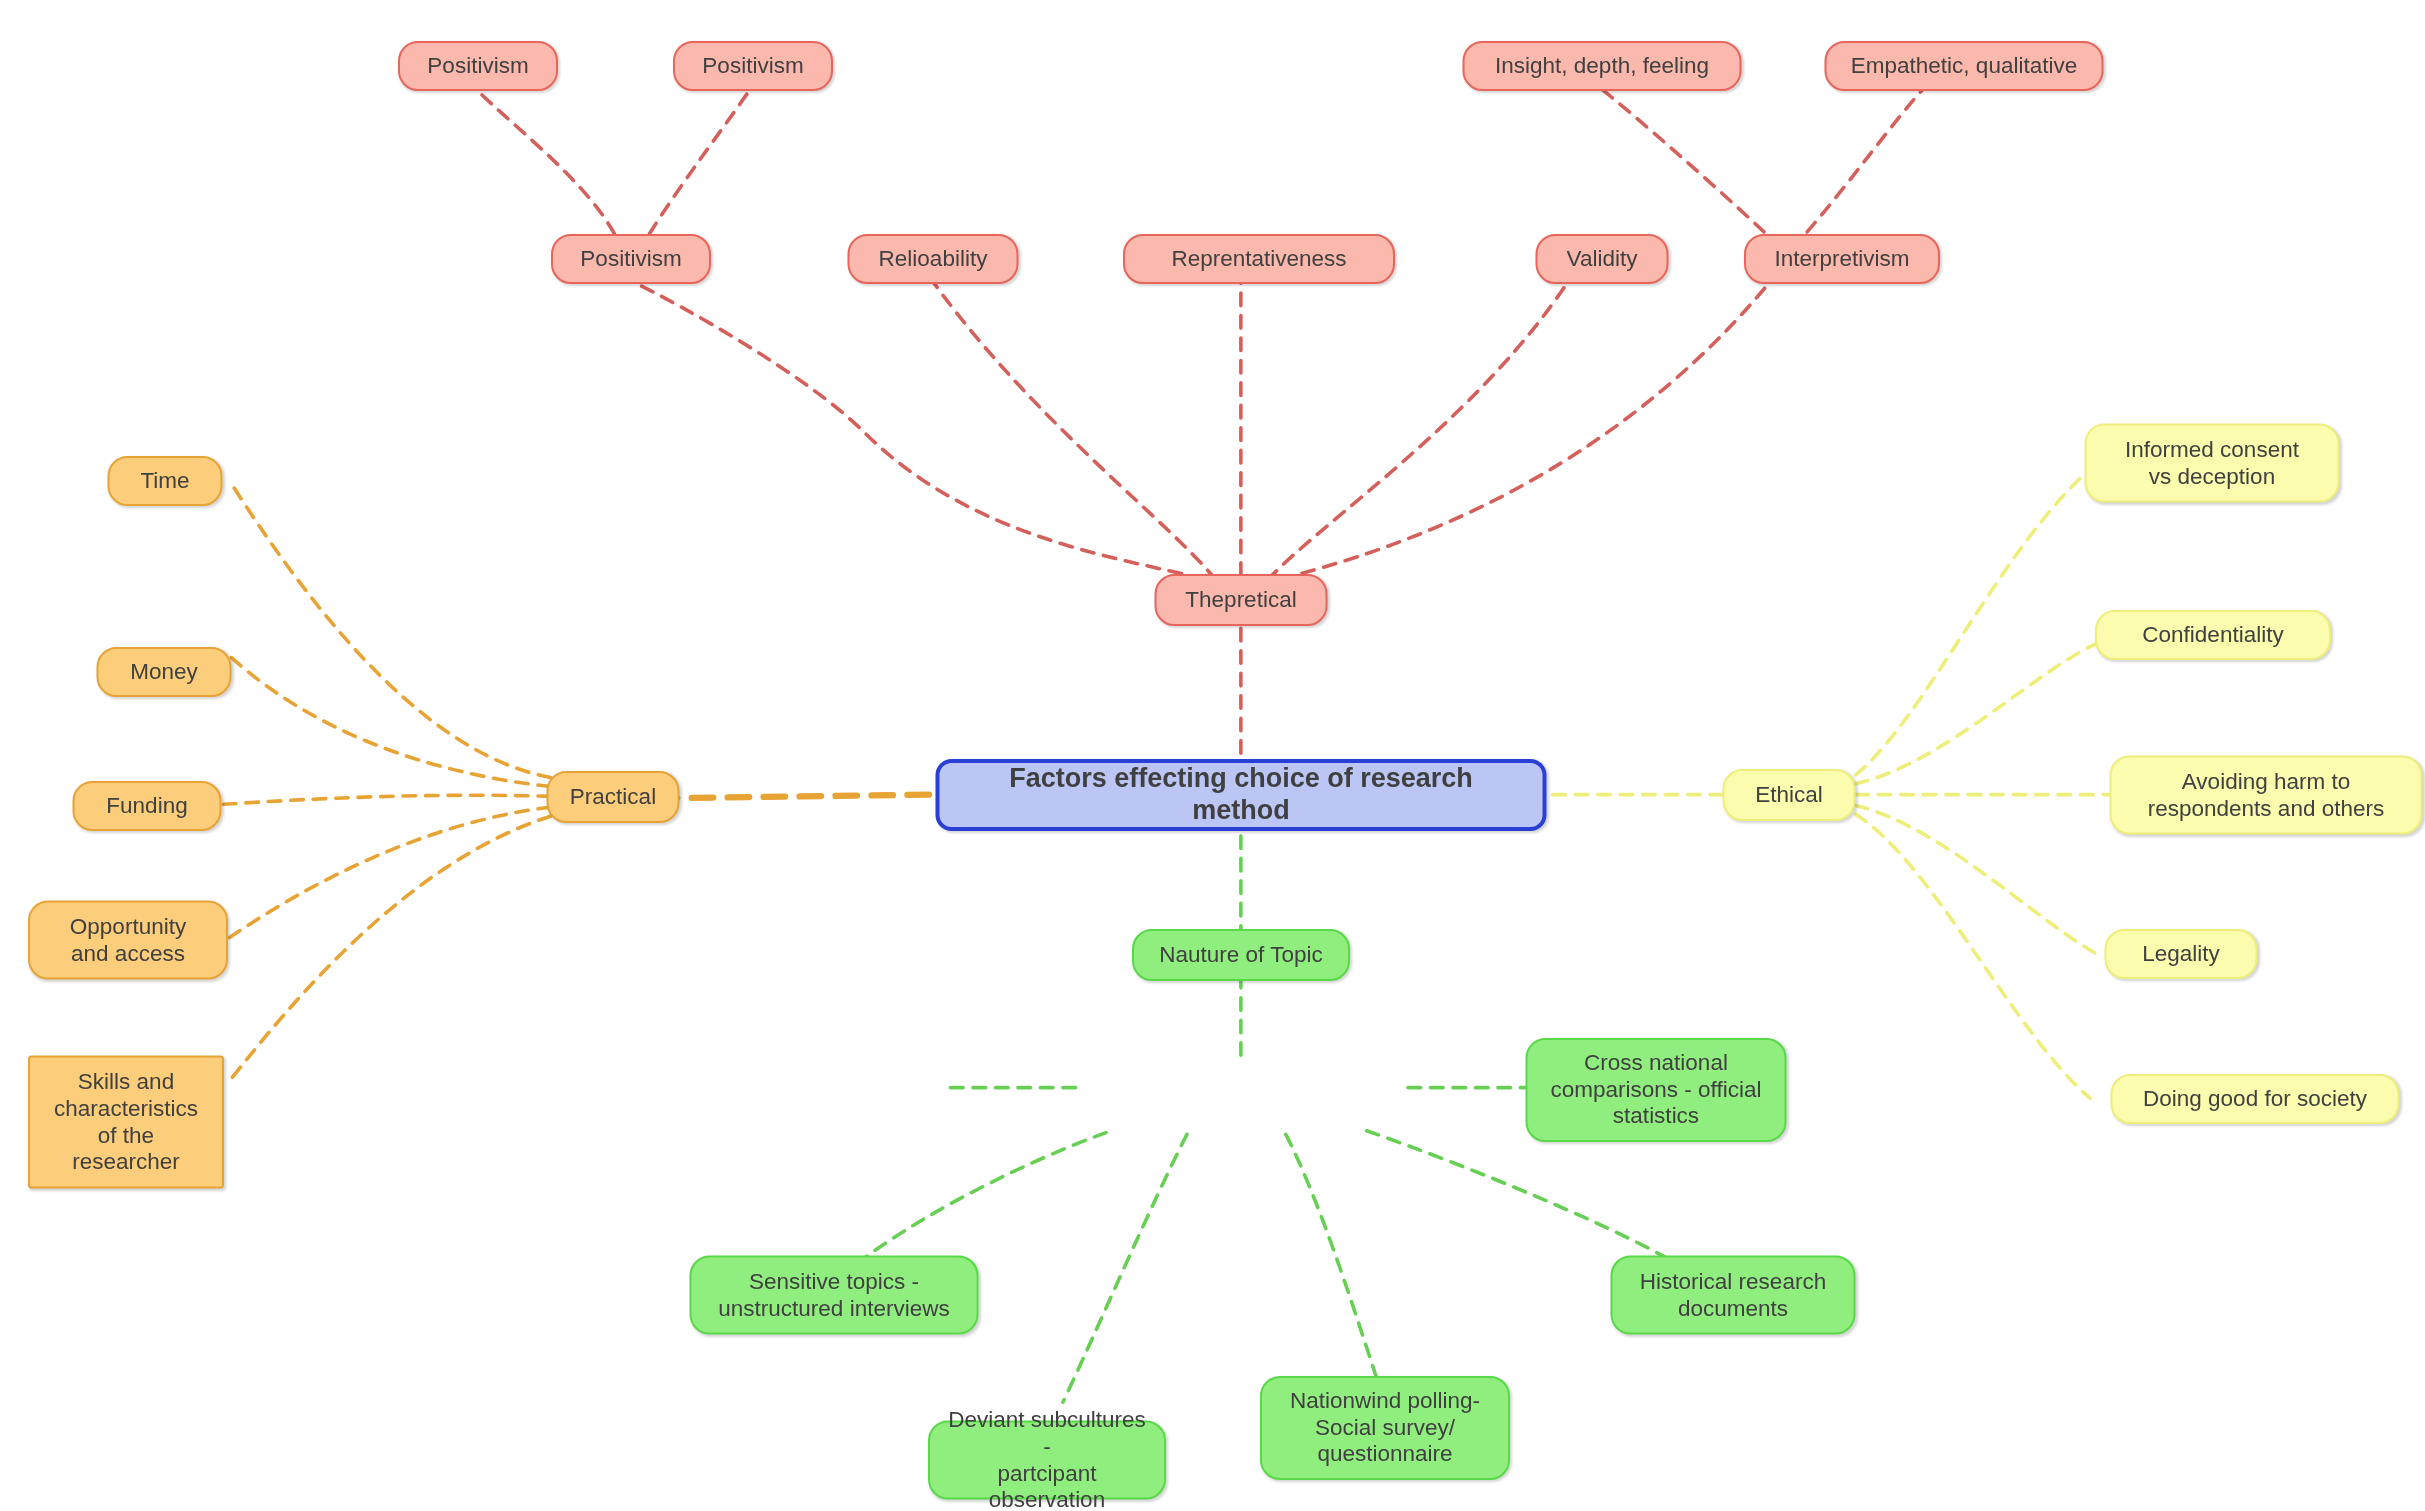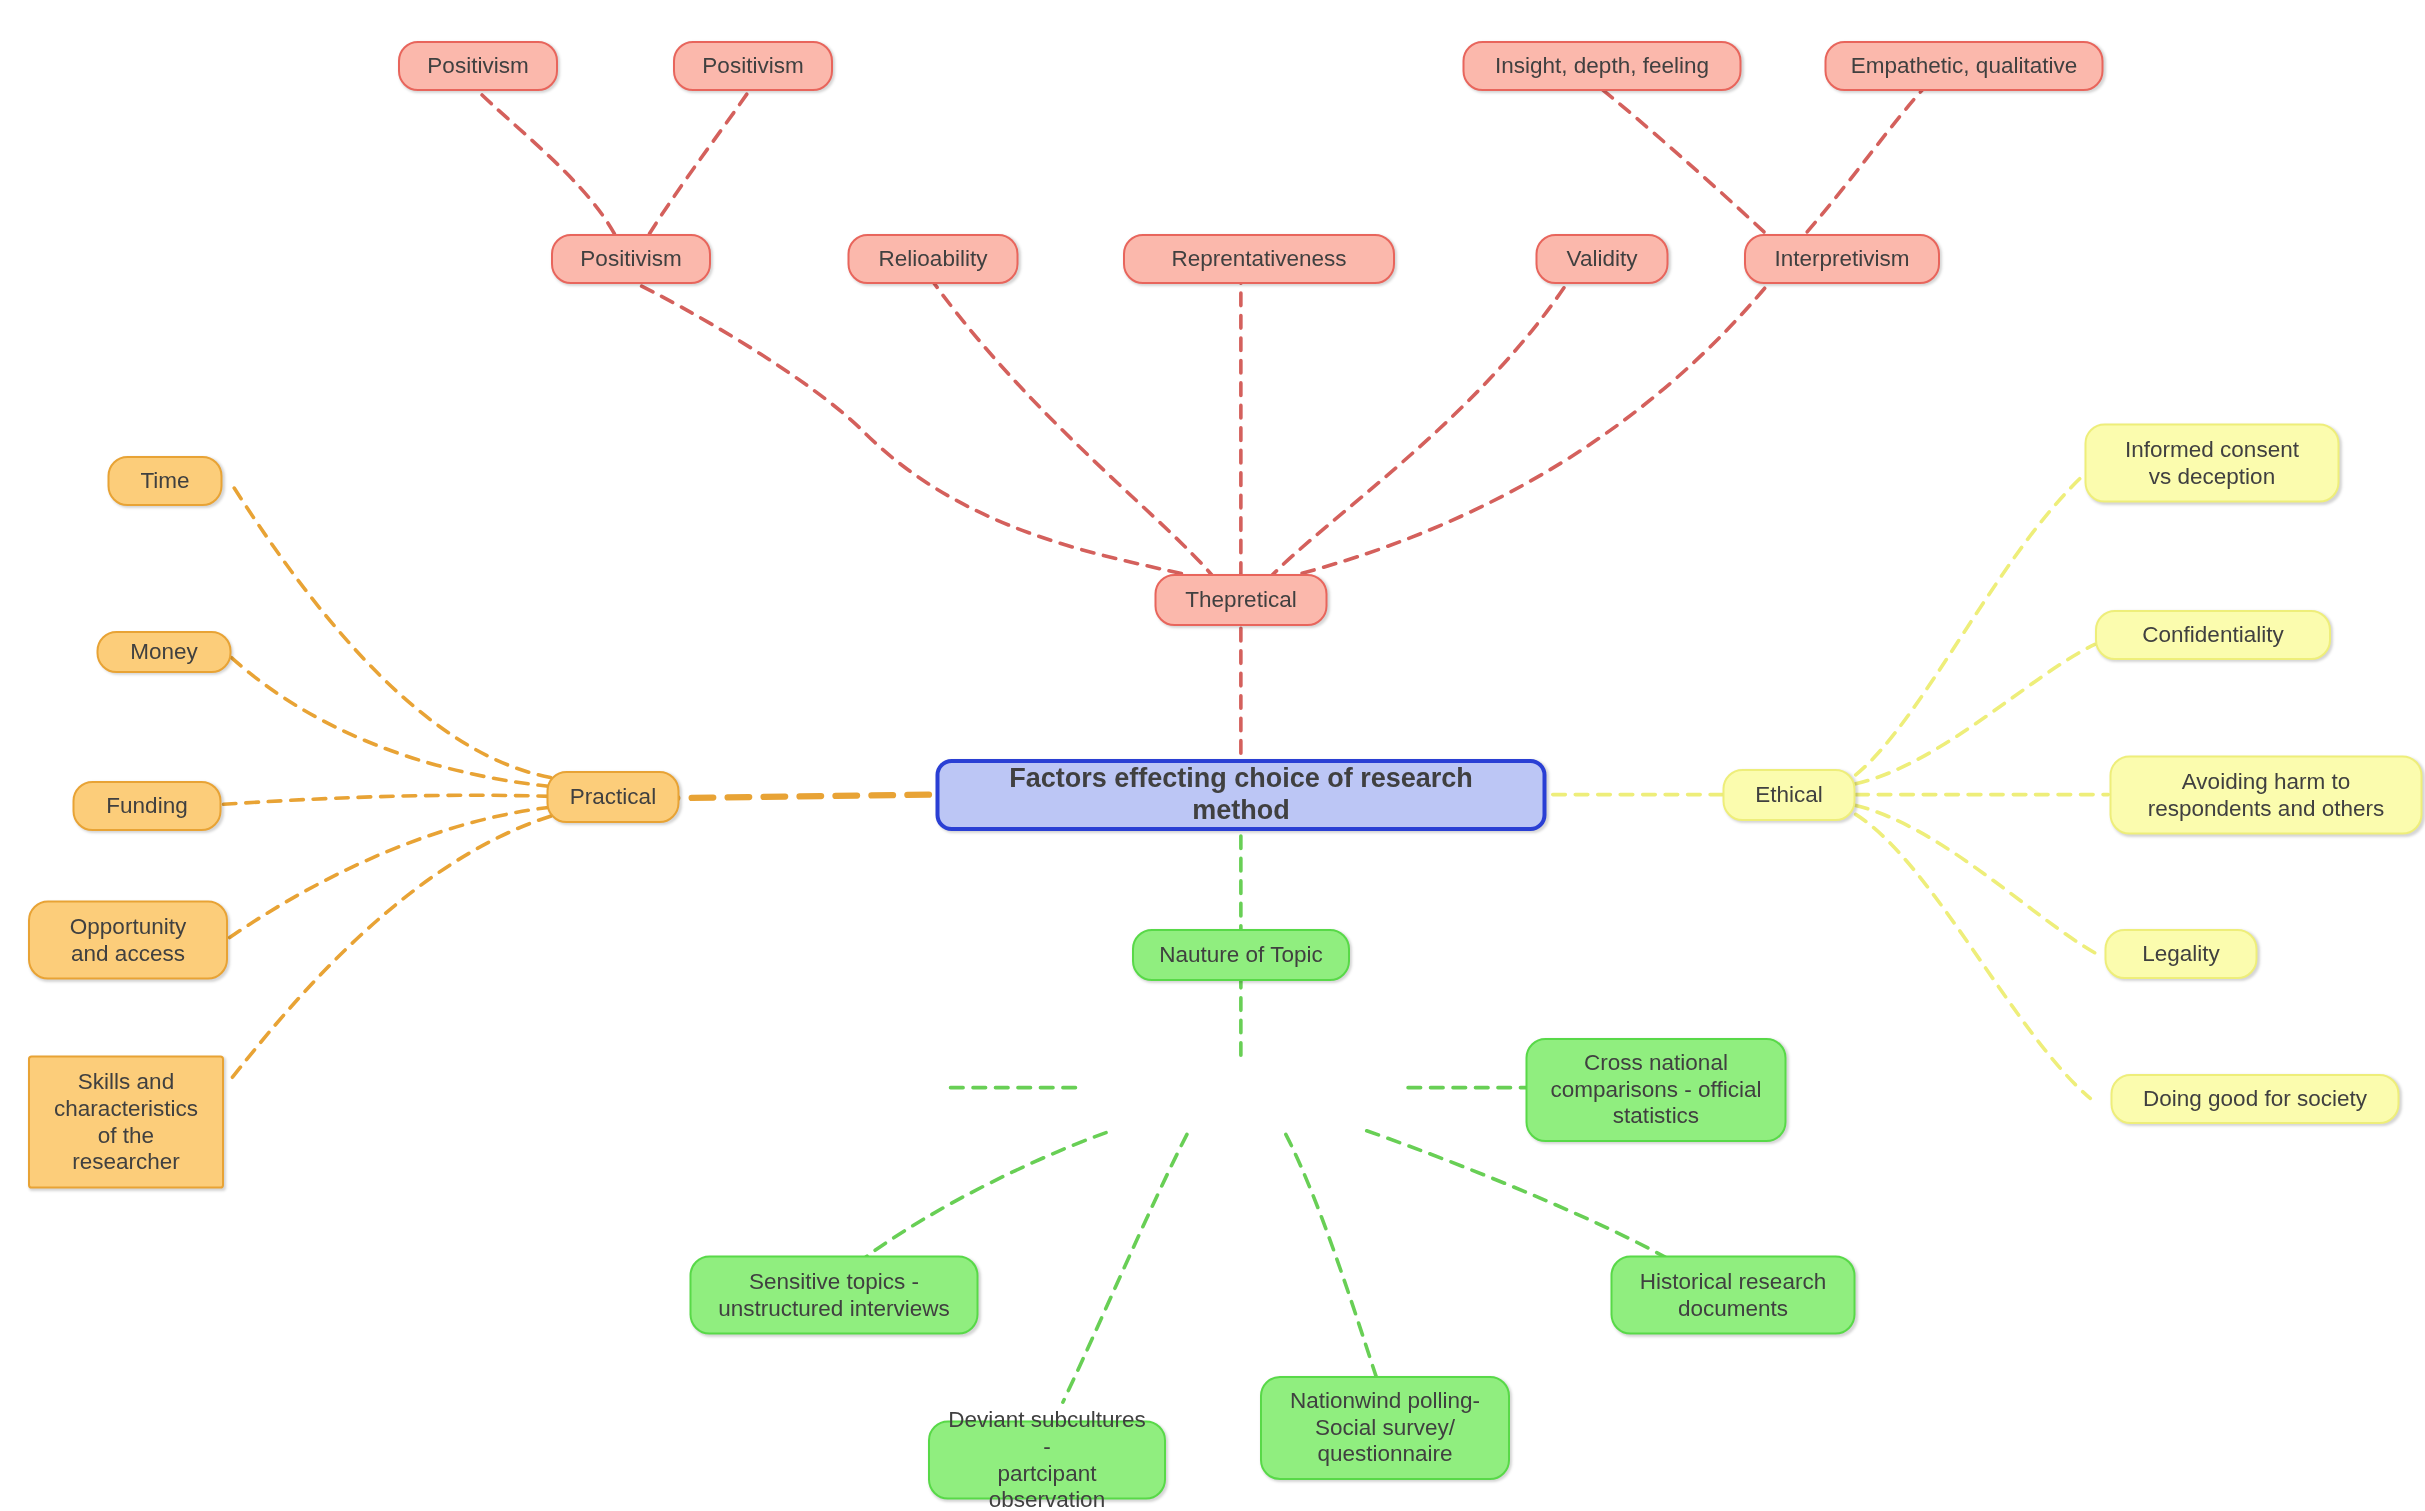--- a/index.html
+++ b/index.html
@@ -155,21 +155,21 @@
   <div class="node n-pink" style="left:753px; top:66px; width:160px; height:50px;">Positivism</div>
 
   <div class="node n-pink" style="left:1602px; top:66px; width:279px; height:50px;">Insight, depth, feeling</div>
 
   <div class="node n-pink" style="left:1964px; top:66px; width:279px; height:50px;">Empathetic, qualitative</div>
 
   <div class="node n-orange" style="left:613px; top:797px; width:133px; height:52px;">Practical</div>
 
   <div class="node n-orange" style="left:165px; top:481px; width:115px; height:50px;">Time</div>
 
-  <div class="node n-orange" style="left:164px; top:652px; width:135px; height:42px;text-align:center;">Money</div>
+  <div class="node n-orange" style="left:164px; top:672px; width:135px; height:50px;text-align:center;">Money</div>
 
   <div class="node n-orange" style="left:147px; top:806px; width:149px; height:50px;">Funding</div>
 
   <div class="node n-orange" style="left:128px; top:940px; width:200px; height:79px;">Opportunity
 and access</div>
 
   <div class="node n-orange sq" style="left:126px; top:1122px; width:196px; height:133px;">Skills and
 characteristics
 of the
 researcher</div>

